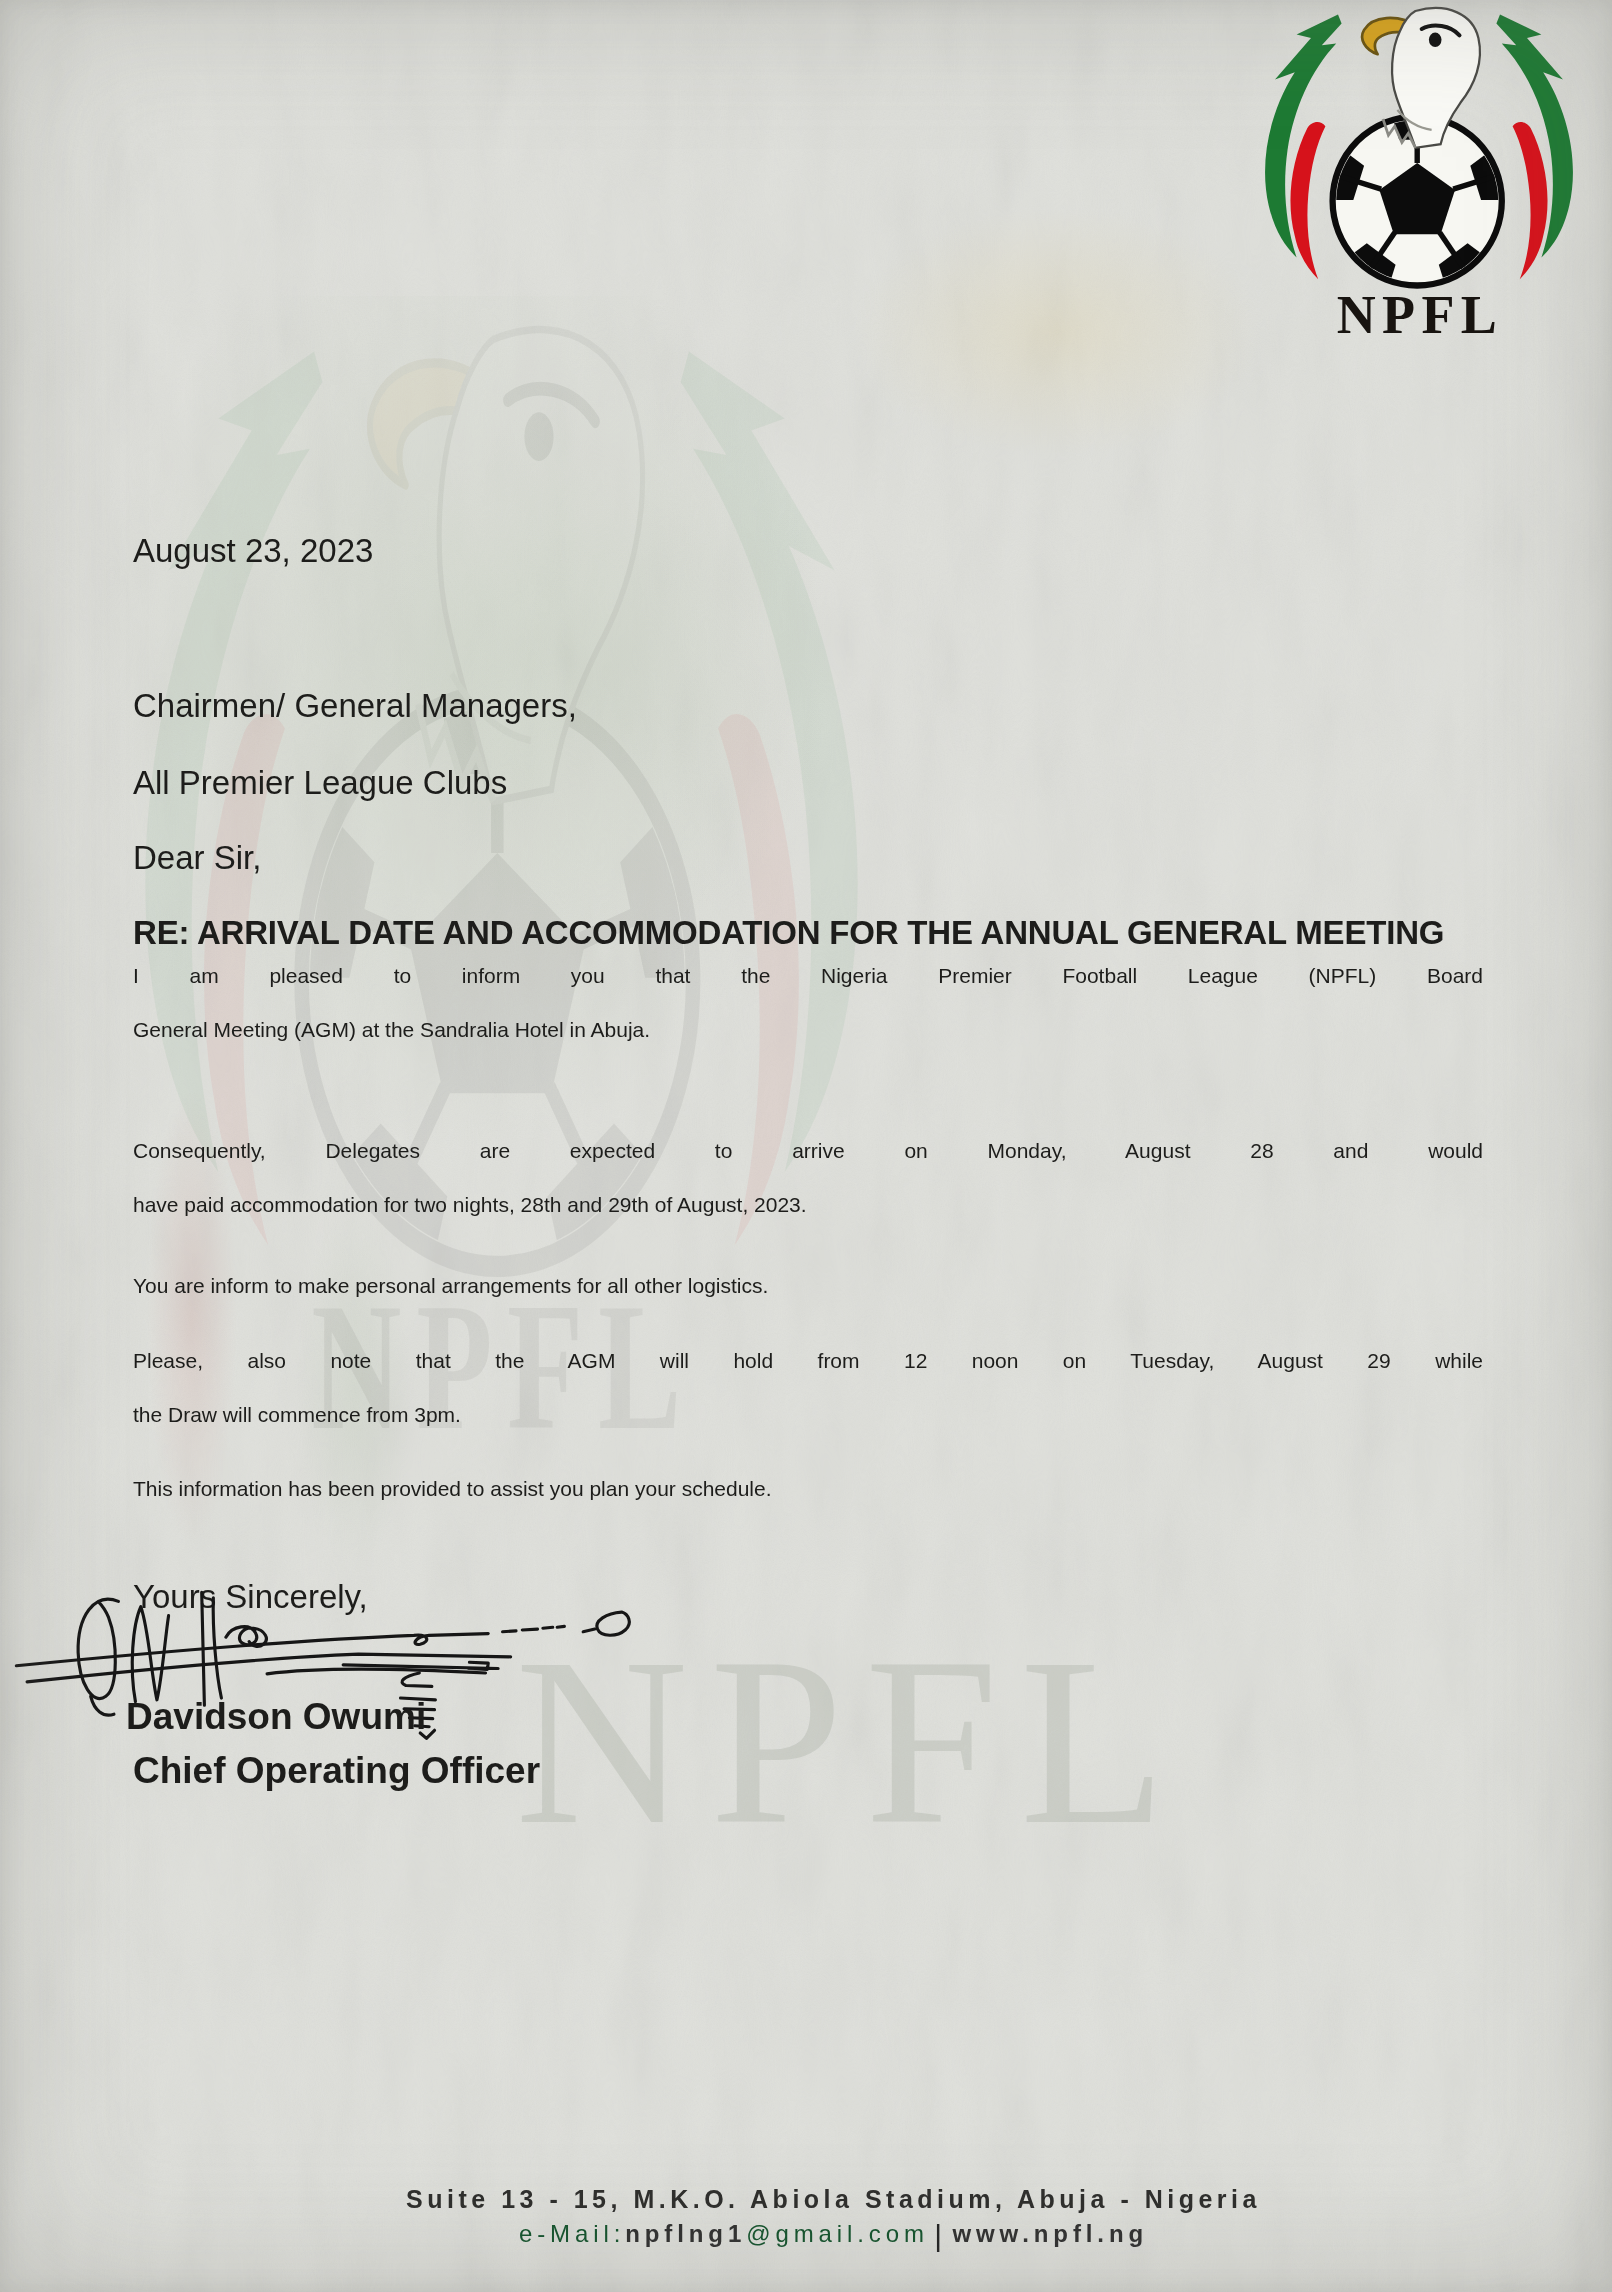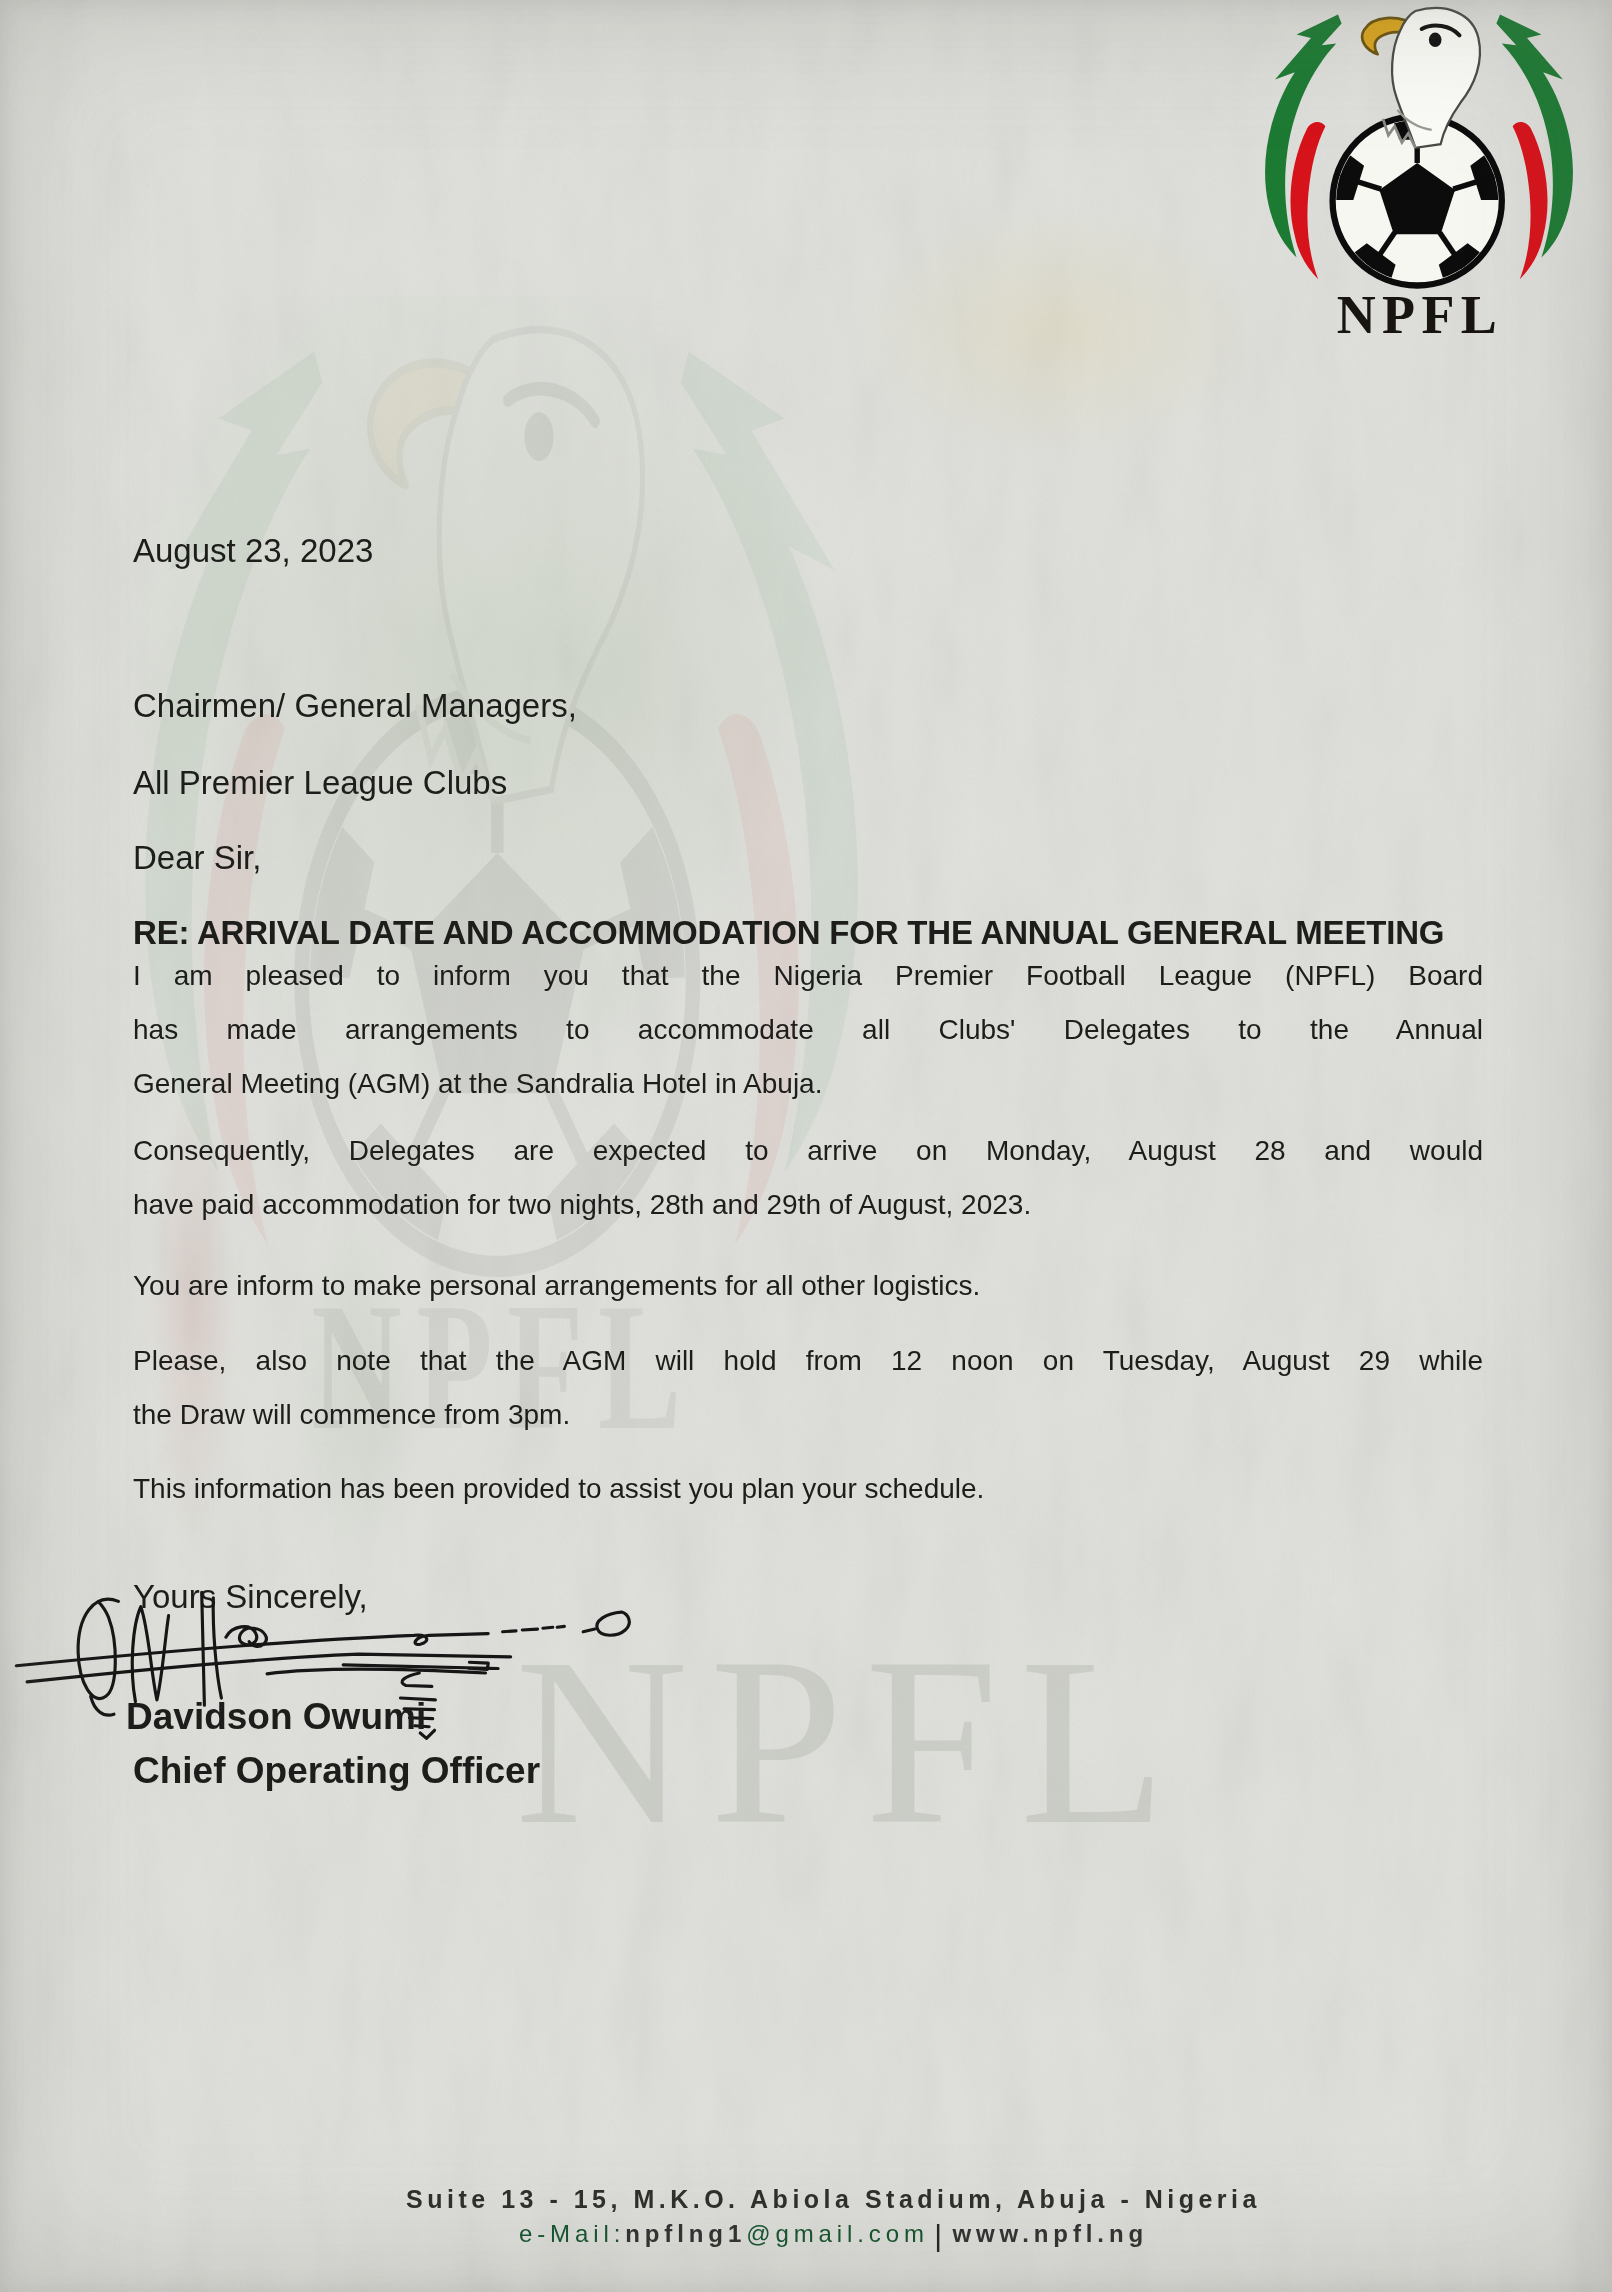--- a/index.html
+++ b/index.html
@@ -28,21 +28,21 @@
   .logo-main{position:absolute;left:1239px;top:1.8px;width:360px;height:342px;}
   .wm-logo{position:absolute;left:85px;top:309px;width:833px;height:1155px;opacity:.055;pointer-events:none;}
   .wm-text{
     position:absolute;left:515px;top:1603px;
     font-family:"Liberation Serif",serif;font-size:240px;font-weight:500;
     letter-spacing:21.5px;color:rgba(112,124,106,.17);white-space:nowrap;pointer-events:none;
   }
 
   .tline{position:absolute;left:133px;width:1350px;font-size:33px;line-height:54px;margin-top:31px;}
   .bold{font-weight:400;}
-  .para{position:absolute;left:133px;width:1350px;font-size:28px;line-height:54px;}
+  .para{position:absolute;left:133px;width:1350px;font-size:21px;line-height:54px;}
   .para .jl{text-align:justify;text-align-last:justify;}
   .para .ll{text-align:left;}
   .subject{font-weight:700;letter-spacing:-0.2px;}
 
   .sig{position:absolute;left:0;top:1587px;width:681px;height:197px;}
   .signer-name{position:absolute;left:126px;top:1695px;font-size:37px;font-weight:700;line-height:43px;}
   .signer-title{position:absolute;left:133px;top:1749px;font-size:37px;font-weight:700;line-height:43px;}
 
   .footer{position:absolute;left:0;top:2185px;width:1613px;text-align:center;transform:translateX(27px);color:#2e2e2c;}
   .footer .l1{font-size:25px;font-weight:700;letter-spacing:4.5px;}
@@ -146,21 +146,20 @@
   <div class="tline" style="top:493px">August 23, 2023</div>
 
   <div class="tline bold" style="top:648px">Chairmen/ General Managers,</div>
   <div class="tline" style="top:725px">All Premier League Clubs</div>
   <div class="tline" style="top:800px">Dear Sir,</div>
 
   <div class="tline subject" style="top:875px">RE: ARRIVAL DATE AND ACCOMMODATION FOR THE ANNUAL GENERAL MEETING</div>
 
   <div class="para" style="top:949px">
     <div class="jl">I am pleased to inform you that the Nigeria Premier Football League (NPFL) Board</div>
-    <div class="jl">has made arrangements to accommodate all Clubs' Delegates to the Annual</div>
     <div class="ll">General Meeting (AGM) at the Sandralia Hotel in Abuja.</div>
   </div>
 
   <div class="para" style="top:1124px">
     <div class="jl">Consequently, Delegates are expected to arrive on Monday, August 28 and would</div>
     <div class="ll">have paid accommodation for two nights, 28th and 29th of August, 2023.</div>
   </div>
 
   <div class="para" style="top:1259px">
     <div class="ll">You are inform to make personal arrangements for all other logistics.</div>

